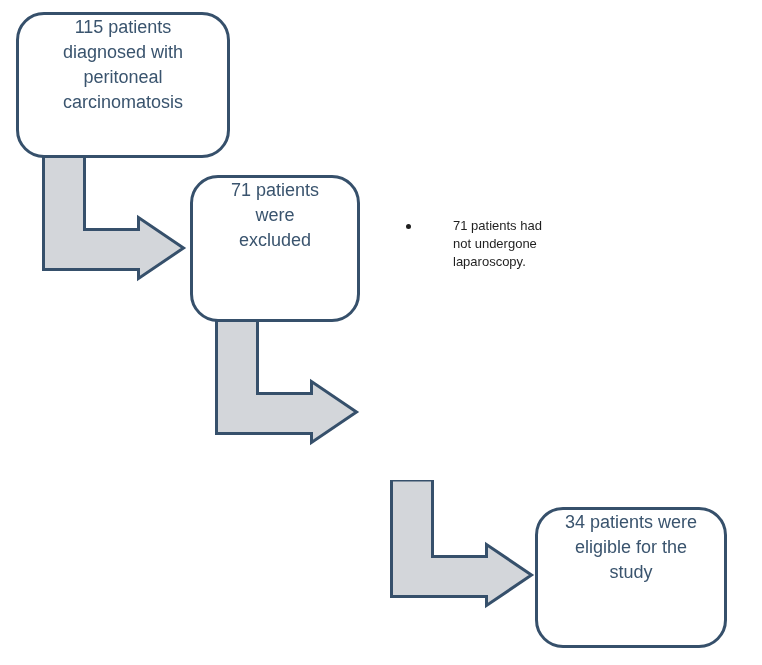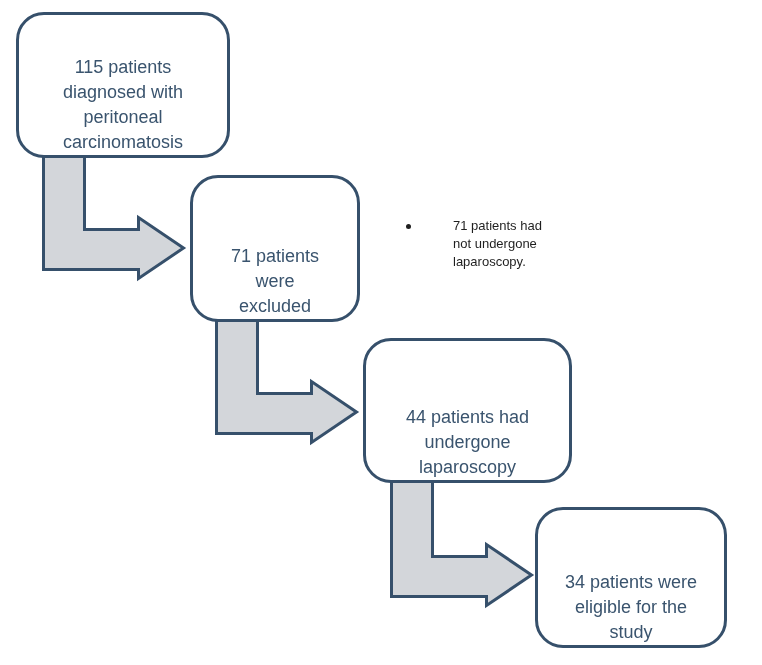--- a/index.html
+++ b/index.html
@@ -20,21 +20,21 @@
     height: 665px;
     background: var(--background);
     overflow: hidden;
   }
   .box {
     position: absolute;
     background: var(--background);
     border: 3px solid var(--outline);
     border-radius: 28px;
     display: flex;
-    align-items: flex-end;
+    align-items: flex-start;
     justify-content: center;
     text-align: center;
     padding: 0 26px;
     z-index: 2;
   }
   .box .box-text {
     color: var(--box-text);
     font-size: 18px;
     line-height: 25px;
   }
@@ -97,23 +97,20 @@
   </svg>
 
   <div class="box box1">
     <span class="box-text">115 patients diagnosed with peritoneal carcinomatosis</span>
   </div>
 
   <div class="box box2">
     <span class="box-text">71 patients were excluded</span>
   </div>
 
-  <div class="box box3">
-    <span class="box-text">44 patients had undergone laparoscopy</span>
-  </div>
 
   <div class="box box4">
     <span class="box-text">34 patients were eligible for the study</span>
   </div>
 
   <div class="note note1">
     <span class="bullet-dot"></span>
     <span class="note-text">71 patients had not undergone laparoscopy.</span>
   </div>
 

